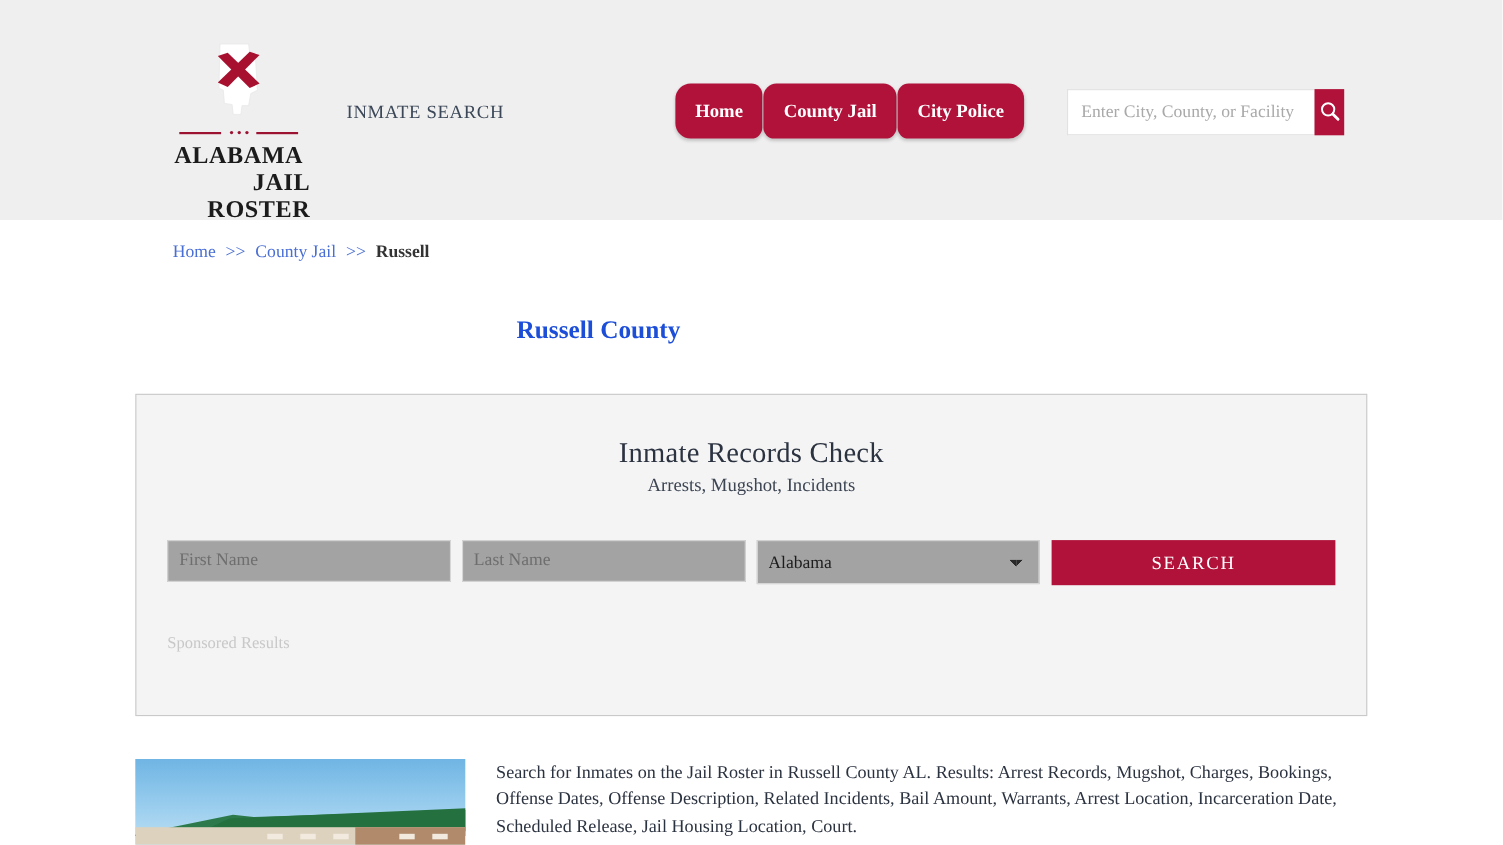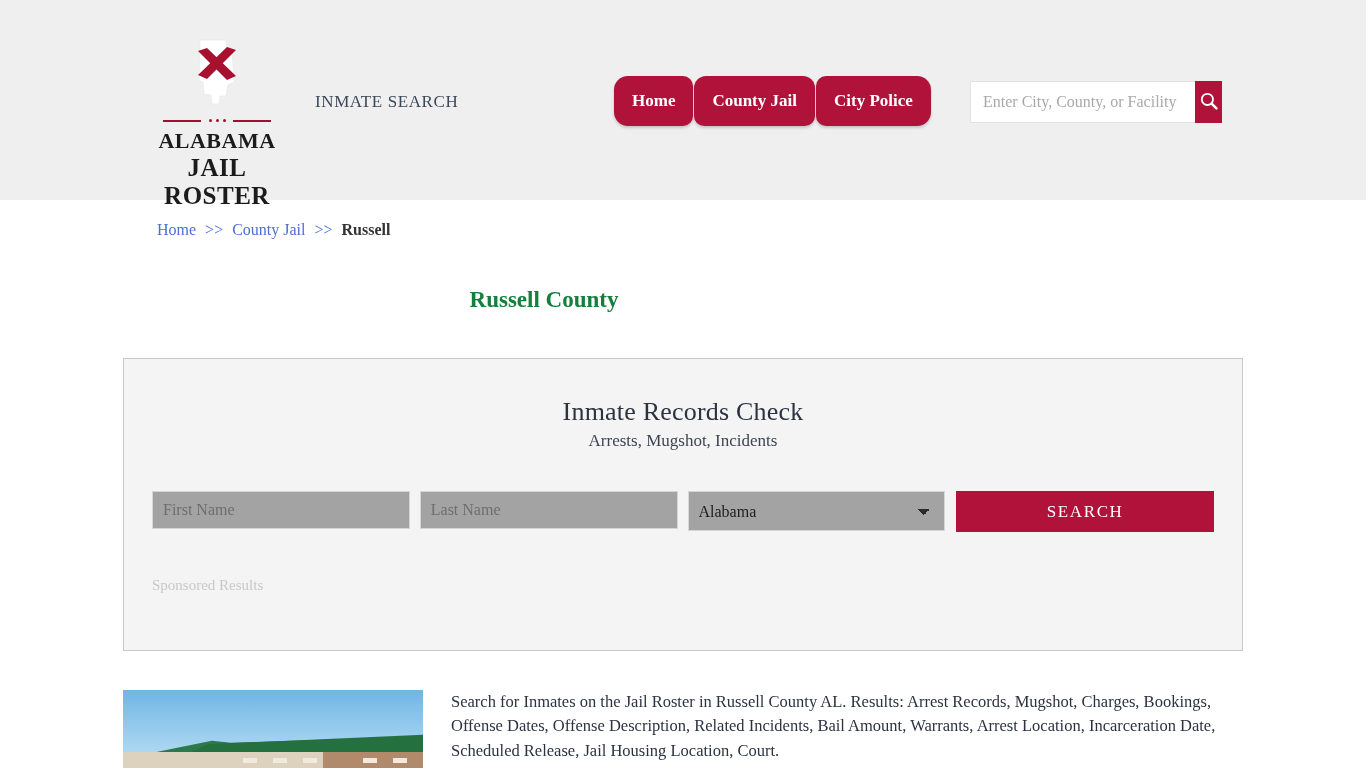--- a/index.html
+++ b/index.html
@@ -65,21 +65,21 @@
   .logo-divider .ddot.d3 { left: 60px; }
 
   .logo-text1, .logo-text2 {
     font-family: "Liberation Serif", "DejaVu Serif", serif;
     font-weight: bold;
     color: #1b1b1b;
     letter-spacing: 0.5px;
     line-height: 1.12;
   }
   .logo-text1 { font-size: 22px; }
-  .logo-text2 { font-size: 25px; }
+  .logo-text2 { font-size: 22px; text-align: right; }
 
   
   .tagline {
     position: absolute;
     left: 315px;
     top: 92px;
     font-size: 17px;
     color: #3c4858;
     letter-spacing: 0.6px;
     font-family: "Liberation Serif", "DejaVu Serif", serif;
@@ -167,21 +167,21 @@
   .breadcrumb .current { color: #333; font-weight: bold; }
 
   
   .page-title {
     position: absolute;
     left: 0; top: 272px;
     width: 1088px;
     text-align: center;
     font-size: 23px;
     font-weight: bold;
-    color: #15803d;
+    color: #1d4ed8;
     font-family: "Liberation Serif", "DejaVu Serif", serif;
   }
 
   
   .panel {
     position: absolute;
     left: 123px;
     top: 358px;
     width: 1120px;
     height: 293px;

